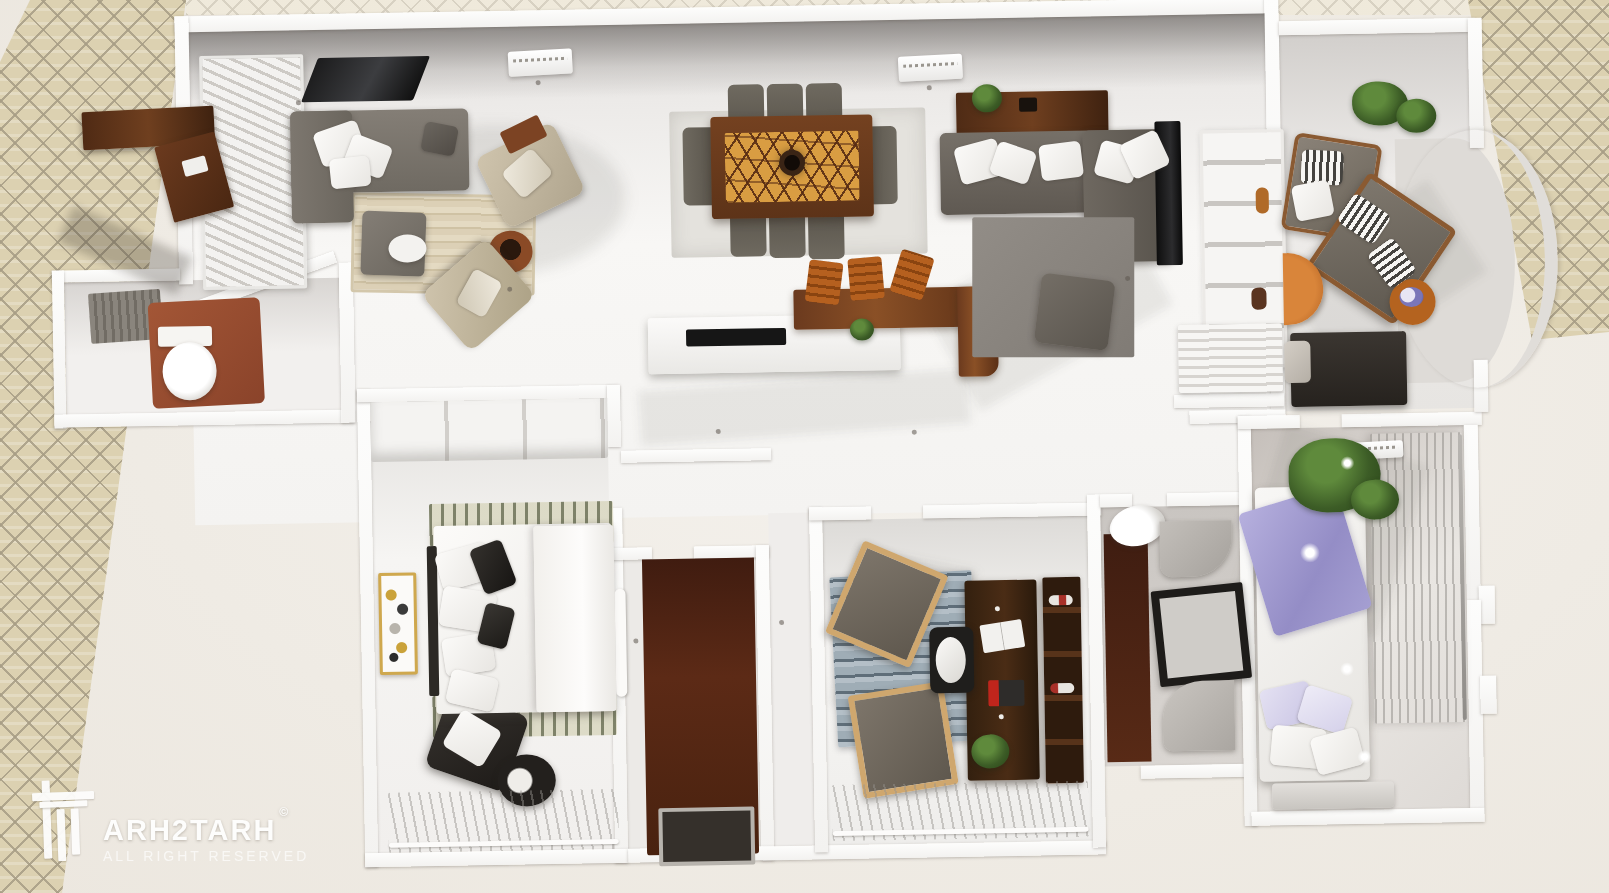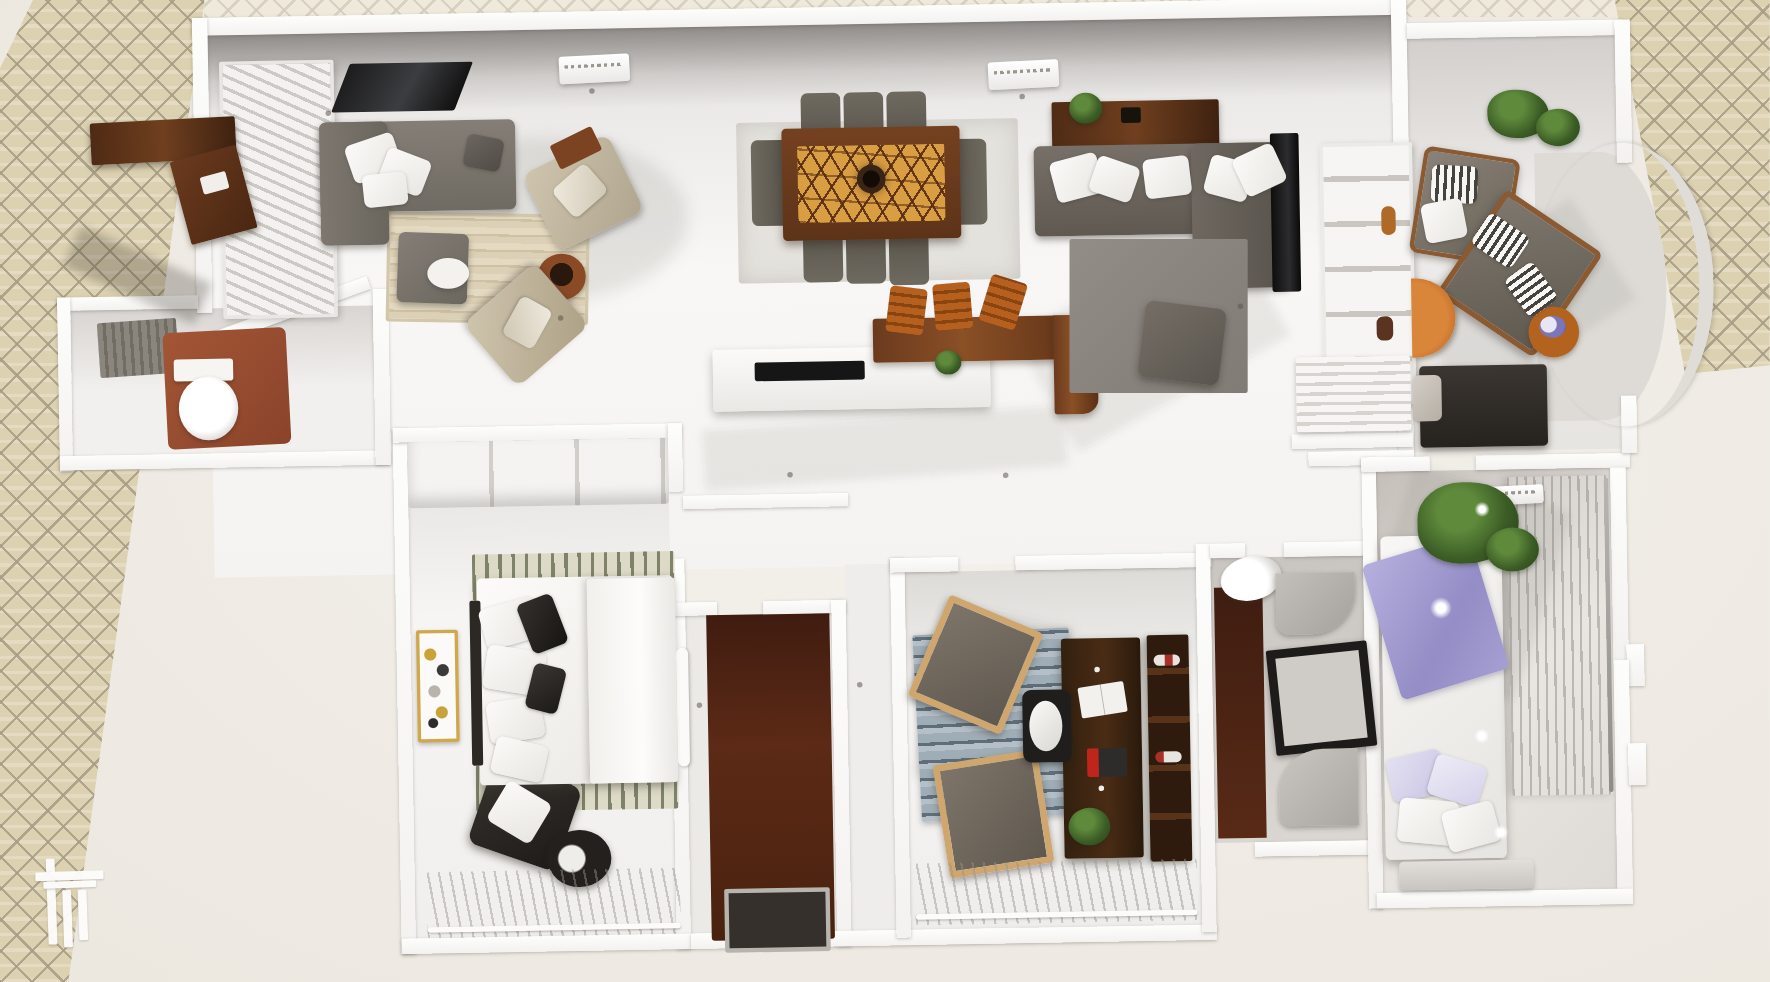--- a/index.html
+++ b/index.html
@@ -289,13 +289,17 @@
 </div>
 
 <div id="watermark">
   <div class="wm-logo">
     <div style="left:10px;top:0;width:8px;height:78px;"></div>
     <div style="left:0;top:12px;width:62px;height:8px;"></div>
     <div style="left:7px;top:21px;width:48px;height:6px;"></div>
     <div style="left:24px;top:29px;width:8px;height:52px;"></div>
     <div style="left:38px;top:29px;width:8px;height:46px;"></div>
   </div>
+  <div>
+    <div class="wm-brand"><span>ARH2TARH</span><span class="wm-c">©</span></div>
+    <div class="wm-tag">ALL RIGHT RESERVED</div>
+  </div>
 </div>
 
 </body></html>

